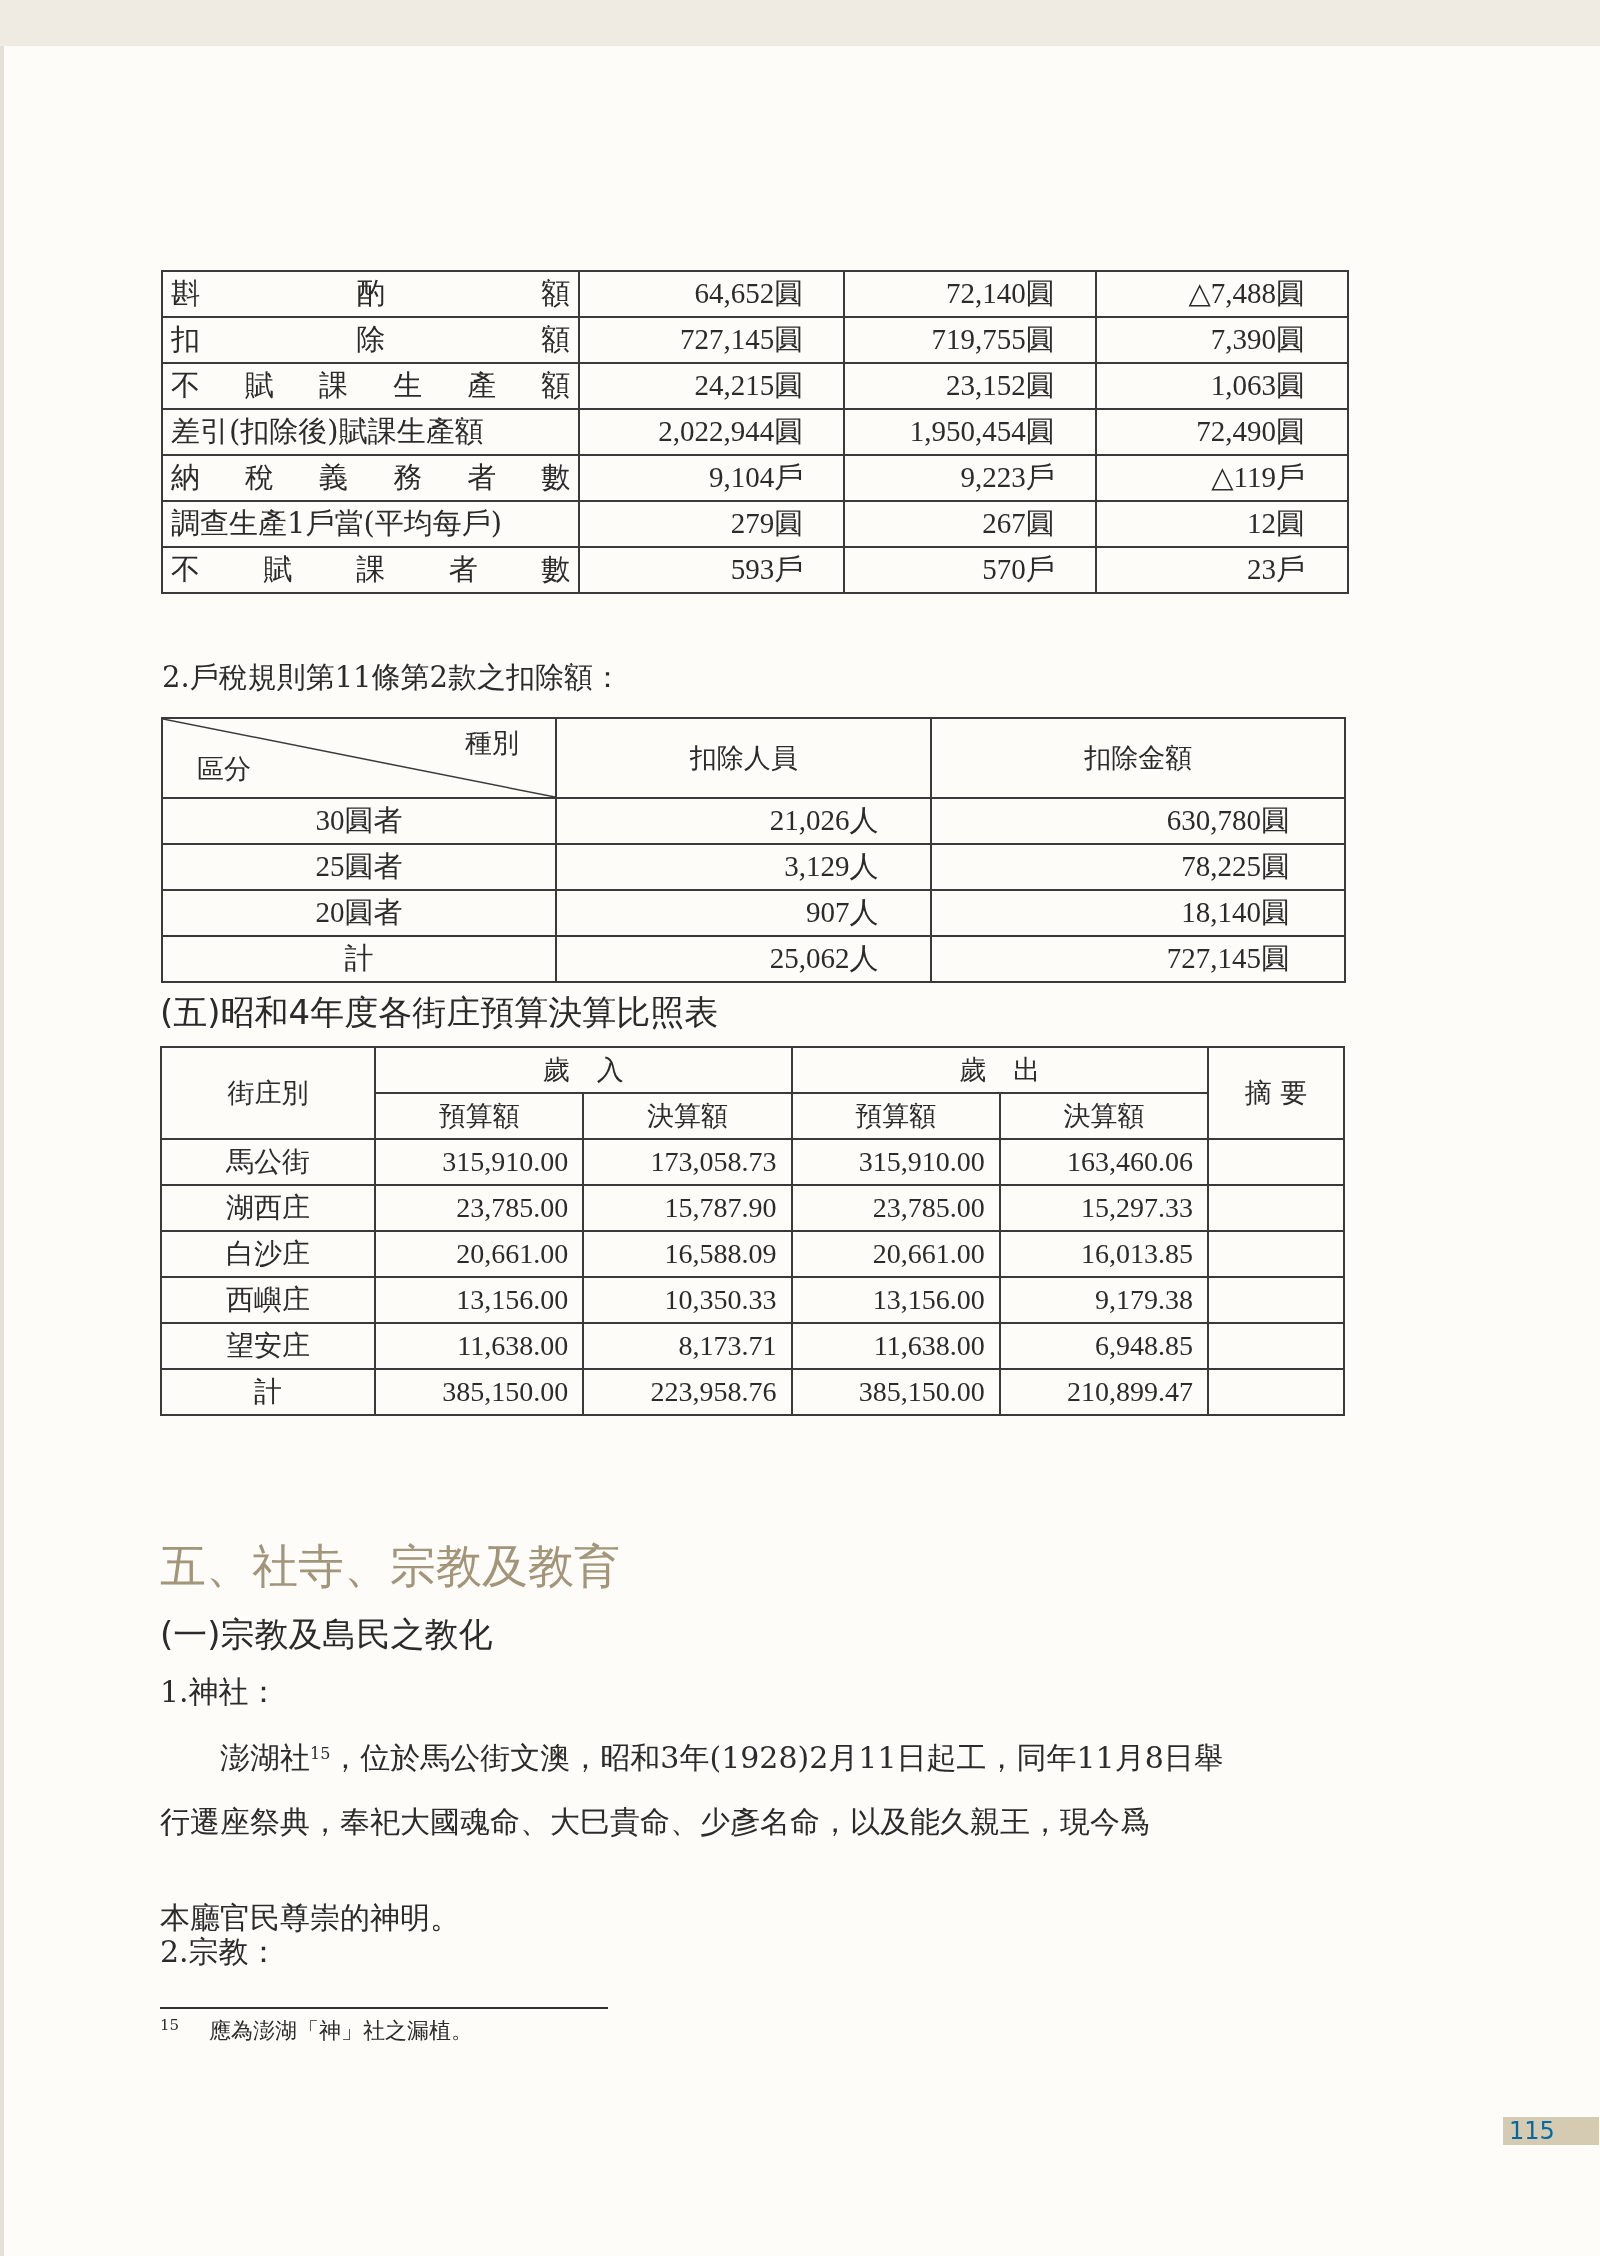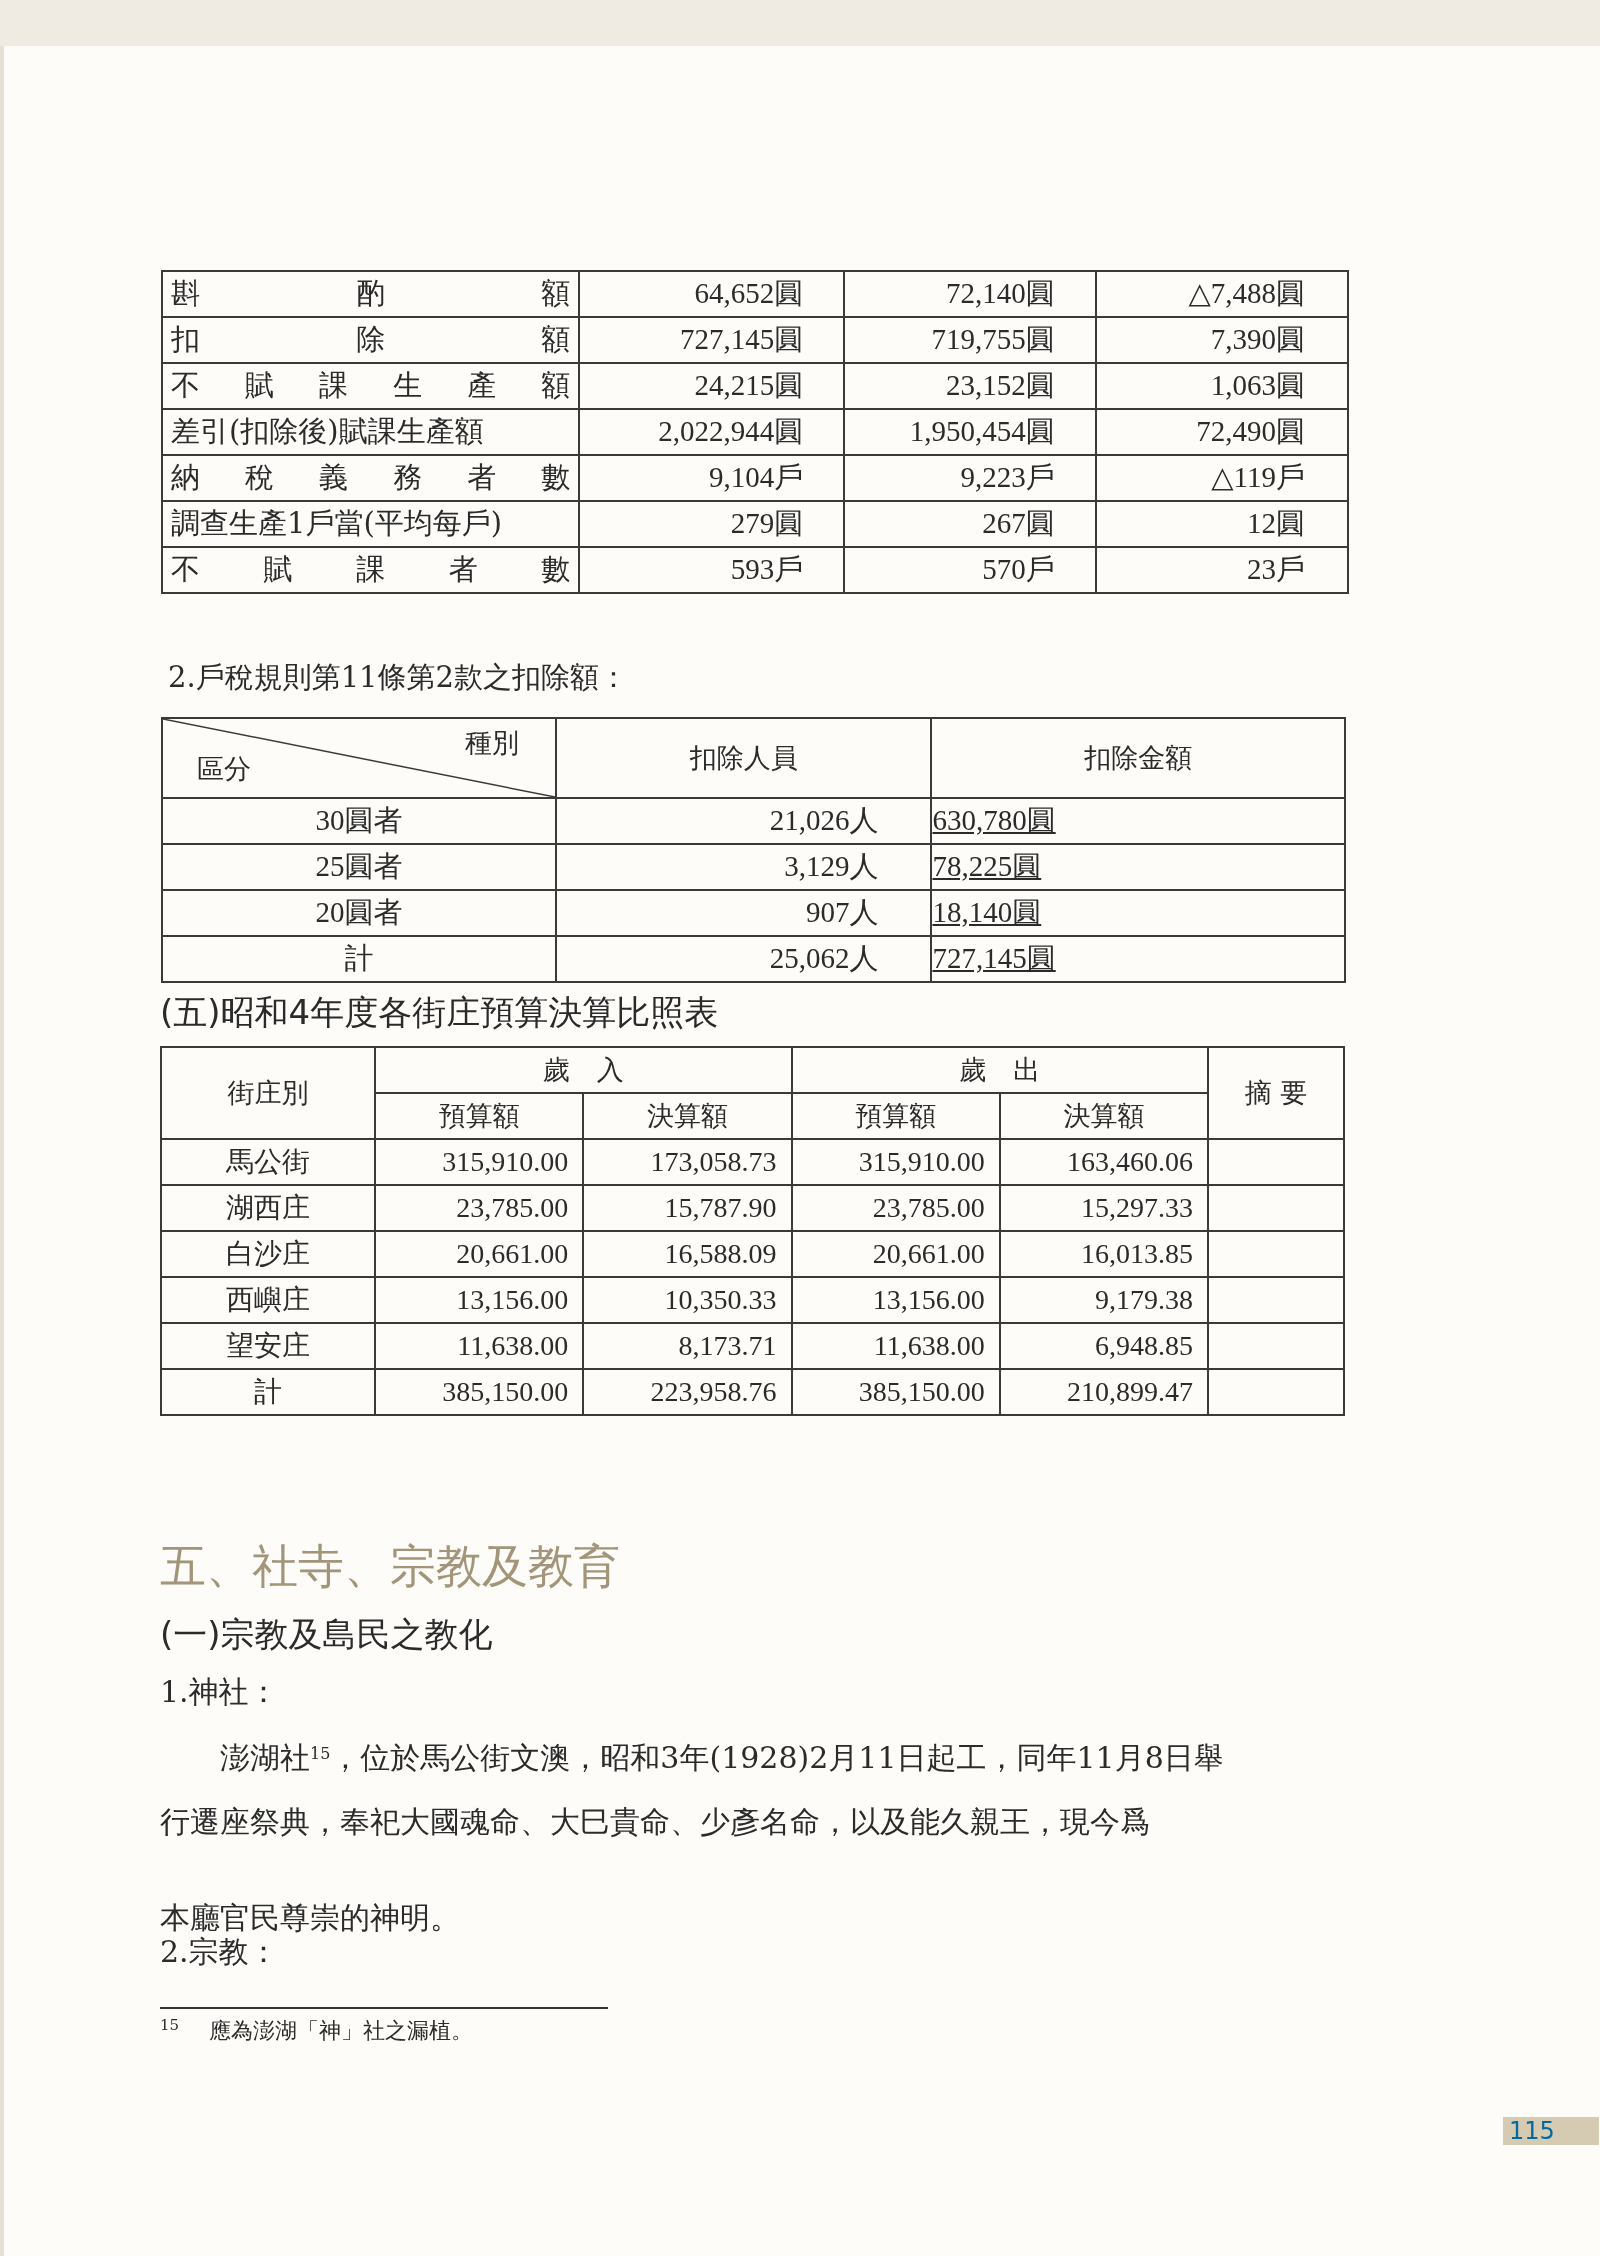--- a/index.html
+++ b/index.html
@@ -17,33 +17,33 @@
 
   
   #t1 { left:161px; top:270px; width:1188px; font-size:29px; }
   #t1 td { height:44px; }
   #t1 td.label { width:410px; padding:0 8px; }
   #t1 td.label span { display:flex; justify-content:space-between; }
   #t1 td.v { width:228px; text-align:right; padding-right:40px; }
   #t1 td.v2 { width:214px; text-align:right; padding-right:40px; }
   #t1 td.v3 { width:214px; text-align:right; padding-right:42px; }
 
-  .sub-heading { position:absolute; left:168px; font-size:29px; }
+  .sub-heading { position:absolute; left:162px; font-size:29px; }
 
   
   #t2 { left:161px; top:717px; width:1185px; font-size:29px; }
   #t2 td { height:44px; }
   #t2 .diag { width:392px; height:78px; position:relative; }
   #t2 .diag svg { position:absolute; left:0; top:0; }
   #t2 .diag .d-top { position:absolute; right:36px; top:6px; font-size:27px; }
   #t2 .diag .d-bot { position:absolute; left:34px; bottom:10px; font-size:27px; }
   #t2 th { font-size:27px; }
   #t2 td.cat { text-align:center; }
   #t2 td.r1 { text-align:right; padding-right:52px; }
-  #t2 td.r2 { text-align:left; padding-right:54px;text-decoration:underline; }
+  #t2 td.r2 { text-align:right; padding-right:54px; }
 
   .section-title { position:absolute; left:160px; font-family:"DejaVu Sans","Liberation Sans",sans-serif; font-weight:normal; }
   #title-5 { top:990px; font-size:34px; color:#2a2a2a; }
 
   
   #t3 { left:160px; top:1046px; width:1185px; font-size:28px; }
   #t3 th { font-size:27px; height:44px; }
   #t3 td { height:44px; }
   #t3 td.name { text-align:center; }
   #t3 td.n { text-align:right; padding-right:14px; }

